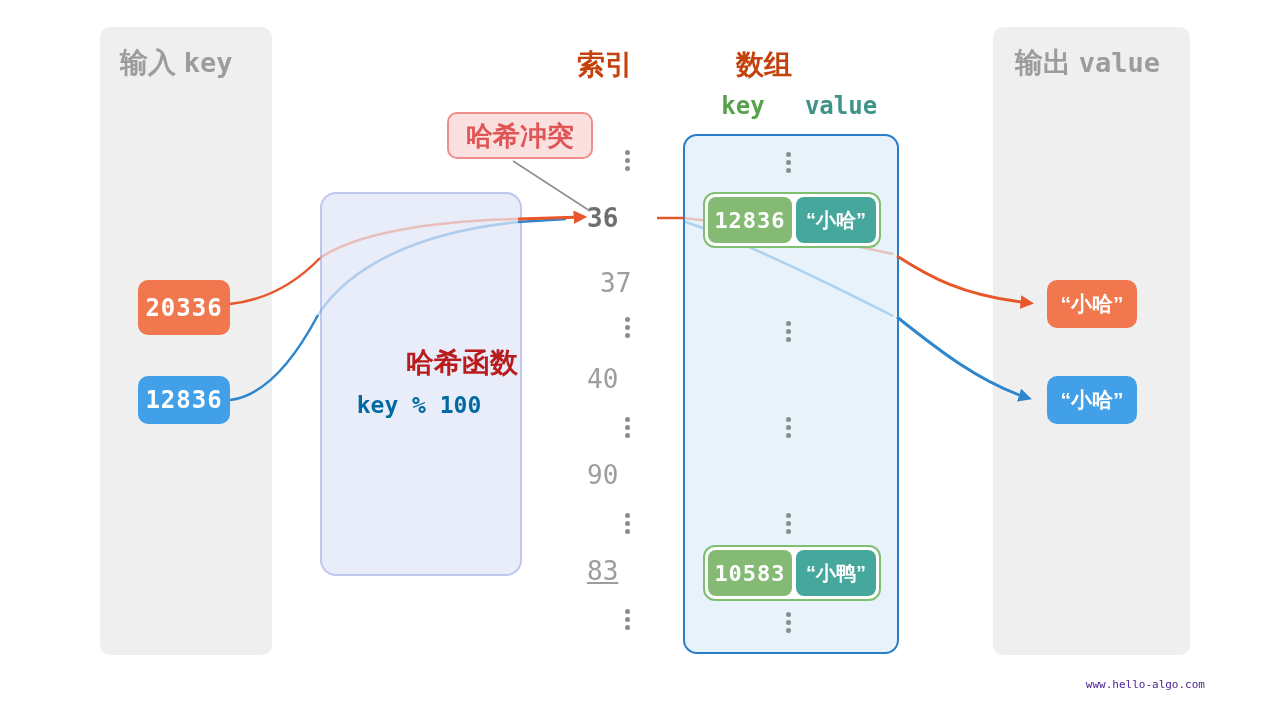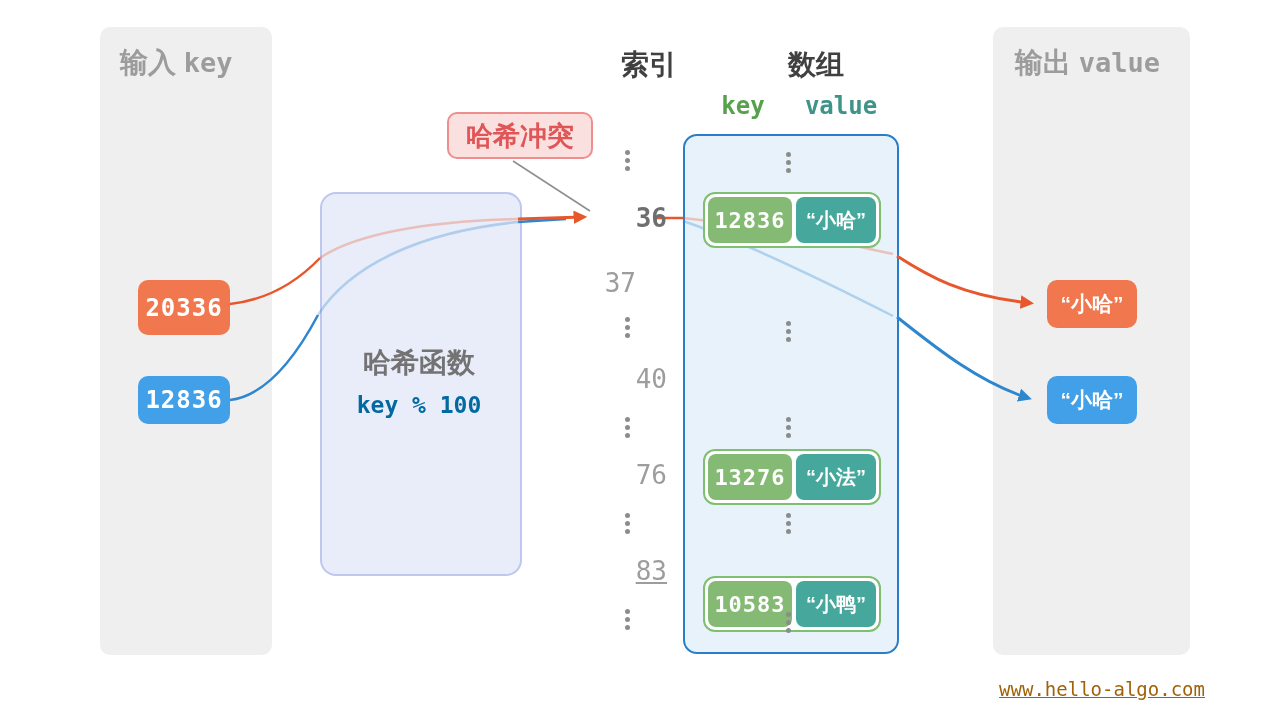--- a/index.html
+++ b/index.html
@@ -7,60 +7,60 @@
           font-family:"Liberation Sans","DejaVu Sans",sans-serif;}
   .abs{position:absolute;}
   .mono{font-family:"DejaVu Sans Mono","Liberation Mono",monospace;}
 
   
   .panel{background:#EFEFEF;border-radius:10px;}
   .panel-header{font-size:28px;font-weight:bold;color:#9C9C9C;white-space:nowrap;}
   .panel-header .mono{font-size:27px;}
 
   
-  .col-header{font-size:28px;font-weight:bold;color:#404040;text-align:right;}
+  .col-header{font-size:28px;font-weight:bold;color:#c2410c;text-align:left;}
   .kv-header{font-size:24px;font-weight:bold;text-align:center;}
   .kv-key{color:#57A04C;}
   .kv-value{color:#3E9488;}
 
   
   .chip{border-radius:10px;color:#fff;display:flex;align-items:center;justify-content:center;}
   .chip.orange{background:#F0774E;}
   .chip.blue{background:#41A0E8;}
   .chip .num{font-size:24px;font-weight:bold;letter-spacing:1px;}
   .chip .val{font-size:21px;font-weight:bold;}
 
   
   .hash-box{background:#E9EDFA;border:2px solid #BDC7EF;border-radius:16px;}
-  .hash-title{font-size:28px;font-weight:bold;color:#737373;text-align:center;}
+  .hash-title{font-size:28px;font-weight:bold;color:#b91c1c;text-align:right;}
   .hash-code{font-size:23px;font-weight:bold;color:#0369a1;text-align:center;}
 
   
   .callout{background:#FBE0E0;border:2px solid #F08E8E;border-radius:10px;
            display:flex;align-items:center;justify-content:center;}
   .callout span{font-size:27px;font-weight:bold;color:#E05555;}
 
   
-  .idx{font-size:26px;color:#9D9D9D;text-align:right;width:80px;height:32px;line-height:32px;}
+  .idx{font-size:26px;color:#9D9D9D;text-align:left;width:80px;height:32px;line-height:32px;}
   .idx.hot{color:#6F6F6F;font-weight:bold;}
 
   
   .array-box{background:#E7F2FB;border:2.5px solid #2A7EC9;border-radius:14px;}
   .entry{width:168px;height:46px;background:#fff;border:2px solid #7FBF72;border-radius:12px;
          display:flex;gap:4px;padding:3px;}
   .entry .k{width:84px;background:#85BA74;border-radius:8px;color:#fff;font-size:22px;font-weight:bold;
             display:flex;align-items:center;justify-content:center;letter-spacing:1px;}
   .entry .v{flex:1;background:#46A89C;border-radius:8px;color:#fff;font-size:20px;font-weight:bold;
             display:flex;align-items:center;justify-content:center;}
 
   
   .dots{display:flex;flex-direction:column;gap:3px;align-items:center;width:10px;}
   .dots i{width:5px;height:5px;border-radius:50%;background:#8C8C8C;}
 
-  .footer-url{font-size:19px;color:#a16207;text-decoration:underline;}
+  .footer-url{font-size:11px;color:#4c1d95;}
 
   svg.overlay{position:absolute;left:0;top:0;pointer-events:none;}
   .z0{z-index:0}.z1{z-index:1}.z2{z-index:2}.z3{z-index:3}.z10{z-index:10}
 </style>
 </head>
 <body>
 
 <div class="canvas">
 
   <div class="abs panel z0" style="left:100px;top:27px;width:172px;height:628px;"></div>
@@ -131,33 +131,33 @@
   <div class="abs callout z10" style="left:447px;top:112px;width:142px;height:43px;">
     <span>哈希冲突</span>
   </div>
 
   <div class="abs dots z10" style="left:622px;top:150px;">
       <i></i>
       <i></i>
       <i></i>
     </div>
   <div class="abs idx hot mono z10" style="left:587px;top:202px;">36</div>
-  <div class="abs idx mono z10" style="left:556px;top:267px;">37</div>
+  <div class="abs idx mono z10" style="left:600px;top:267px;">37</div>
   <div class="abs dots z10" style="left:622px;top:317px;">
       <i></i>
       <i></i>
       <i></i>
     </div>
   <div class="abs idx mono z10" style="left:587px;top:363px;">40</div>
   <div class="abs dots z10" style="left:622px;top:417px;">
       <i></i>
       <i></i>
       <i></i>
     </div>
-  <div class="abs idx mono z10" style="left:587px;top:459px;">76</div>
+  <div class="abs idx mono z10" style="left:587px;top:459px;">90</div>
   <div class="abs dots z10" style="left:622px;top:513px;">
       <i></i>
       <i></i>
       <i></i>
     </div>
   <div class="abs idx mono z10" style="left:587px;top:555px;text-decoration:underline;">83</div>
   <div class="abs dots z10" style="left:622px;top:609px;">
       <i></i>
       <i></i>
       <i></i>
@@ -176,30 +176,26 @@
   <div class="abs dots z10" style="left:783px;top:321px;">
       <i></i>
       <i></i>
       <i></i>
     </div>
   <div class="abs dots z10" style="left:783px;top:417px;">
       <i></i>
       <i></i>
       <i></i>
     </div>
-  <div class="abs entry z10" style="left:703px;top:449px;">
-    <div class="k mono">13276</div>
-    <div class="v">“小法”</div>
-  </div>
   <div class="abs dots z10" style="left:783px;top:513px;">
       <i></i>
       <i></i>
       <i></i>
     </div>
-  <div class="abs entry z10" style="left:703px;top:576px;">
+  <div class="abs entry z10" style="left:703px;top:545px;">
     <div class="k mono">10583</div>
     <div class="v">“小鸭”</div>
   </div>
   <div class="abs dots z10" style="left:783px;top:612px;">
       <i></i>
       <i></i>
       <i></i>
     </div>
 
   <div class="abs chip orange z10" style="left:1047px;top:280px;width:90px;height:48px;">

